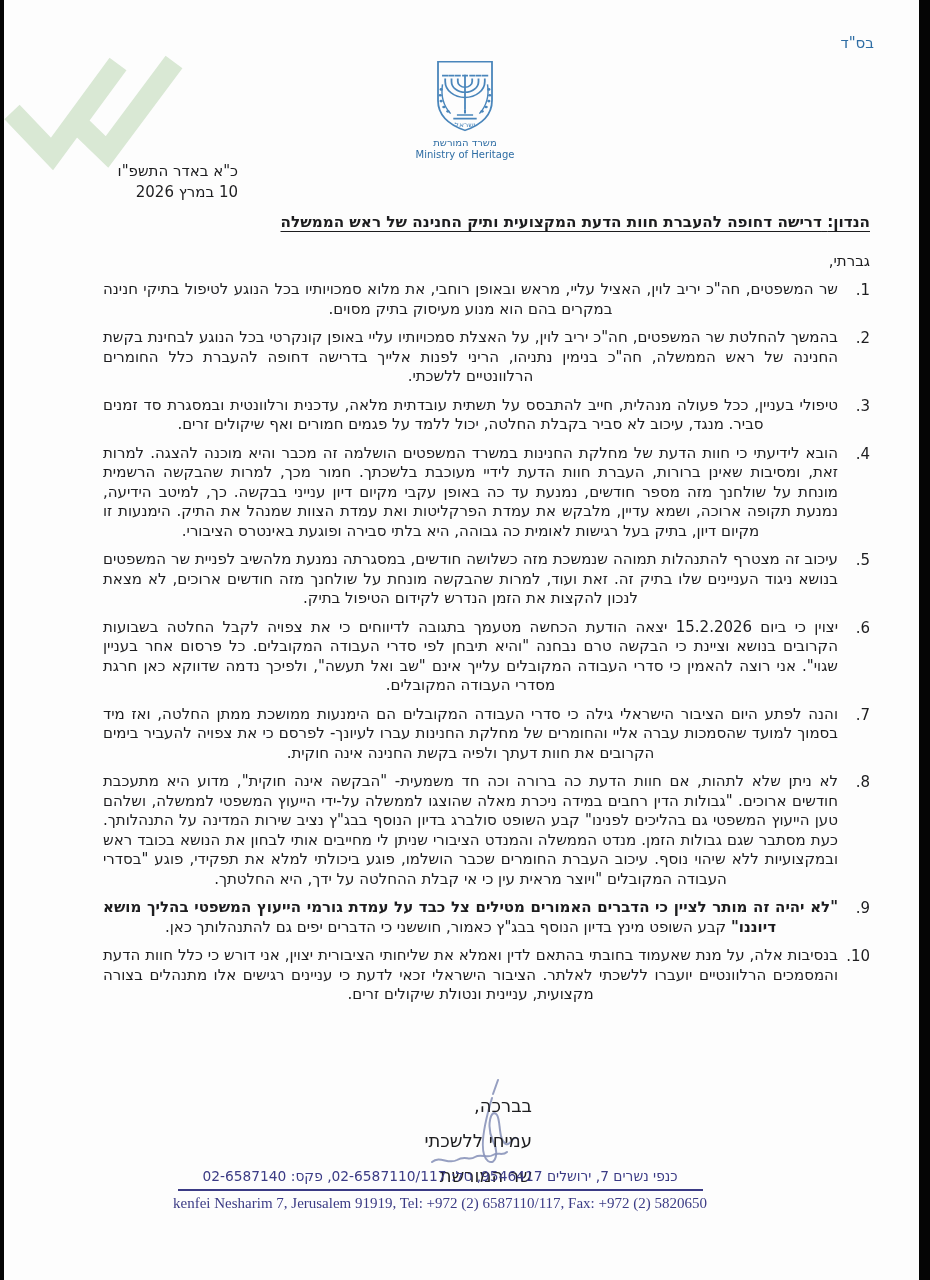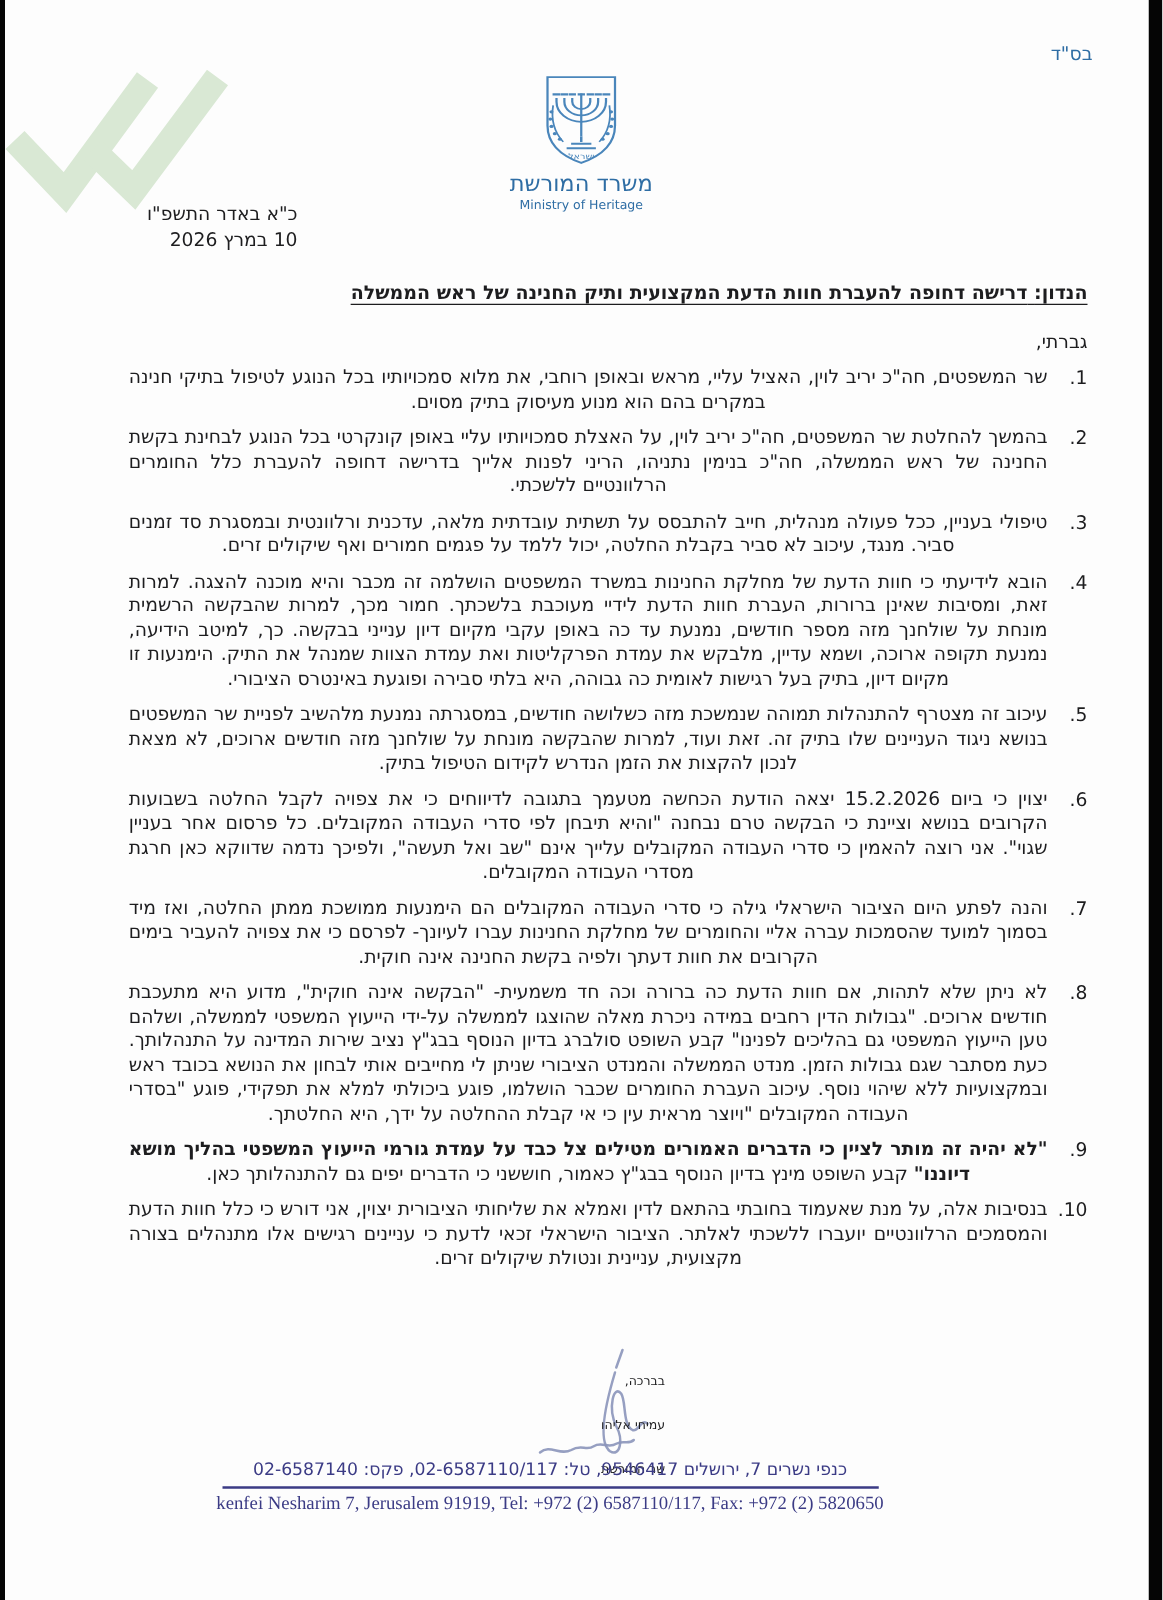--- a/index.html
+++ b/index.html
@@ -15,37 +15,37 @@
   .edge{position:absolute;top:0;height:1280px;background:var(--c-edge_black,#000);}
   .edge-left{left:0;width:4px;}
   .edge-right{right:0;width:11px;}
 
   .watermark{position:absolute;left:2px;top:50px;width:188px;height:122px;pointer-events:none;}
 
   .bsd{position:absolute;top:34px;right:56px;font-size:15px;color:var(--c-accent_blue,#2e6da4);direction:rtl;}
 
   .logo-block{position:absolute;top:58px;left:50%;transform:translateX(-50%);width:180px;text-align:center;}
   .logo-block svg{display:block;margin:0 auto;}
-  .ministry-he{font-size:18px;color:var(--c-accent_blue,#2e6da4);margin-top:3px;direction:rtl;}
+  .ministry-he{font-size:10px;color:var(--c-accent_blue,#2e6da4);margin-top:3px;direction:rtl;}
   .ministry-en{font-size:10px;color:var(--c-accent_blue,#2e6da4);margin-top:1px;}
 
   .date-block{position:absolute;top:161px;left:60px;width:178px;direction:rtl;text-align:right;font-size:15px;line-height:21px;}
 
   .body{position:absolute;top:212px;right:60px;left:103px;direction:rtl;font-size:15px;line-height:20px;}
   .addressee-prefix{text-align:right;}
   .addressee-name{text-align:right;font-weight:bold;text-decoration:underline;text-underline-offset:3px;margin-top:2px;}
-  .subject{margin-top:12px;text-align:right;font-weight:bold;font-size:15.2px;}
+  .subject{text-align:right;font-weight:bold;font-size:15.2px;}
   .subject .subject-underlined{text-decoration:underline;text-underline-offset:3.5px;}
   .greeting{margin-top:19px;}
   .list{margin-top:9px;}
   .li{display:flex;direction:rtl;margin-bottom:9px;}
   .num{flex:0 0 30px;text-align:right;padding-left:2px;}
   .txt{flex:1;text-align:justify;text-align-last:center;line-height:19.5px;}
 
-  .sign-block{position:absolute;top:1096px;right:398px;direction:rtl;text-align:right;font-size:10px;}
+  .sign-block{position:absolute;top:1096px;right:398px;direction:rtl;text-align:right;font-size:18px;}
   .sign-block div{margin-bottom:15px;line-height:20px;}
   .sig-scribble{position:absolute;left:420px;top:1076px;width:120px;height:96px;pointer-events:none;}
 
   .footer{position:absolute;top:1166px;left:150px;width:580px;text-align:center;}
   .footer-he{direction:rtl;font-size:13.8px;color:var(--c-footer_navy,#3b3b85);line-height:20px;}
   .footer-rule{border:0;border-top:2px solid var(--c-footer_navy,#3b3b85);width:525px;margin:3px auto 2px auto;}
   .footer-en{font-family:"Liberation Serif","DejaVu Serif",serif;font-size:15px;color:var(--c-footer_navy,#3b3b85);line-height:20px;}
 </style>
 </head>
 <body>
@@ -150,21 +150,21 @@
       </div>
   </div>
 
   <svg class="sig-scribble" viewBox="0 0 120 96">
     <path d="M78 4 l-5 14 M72 22 c-9 30 -13 56 -4 63 c8 5 11 -9 5 -20 c-7 -15 -2 -34 4 -26 c4 6 1 25 9 29 c5 2 7 -10 12 -5" fill="none" stroke="#8b95ba" stroke-width="2" stroke-linecap="round" opacity="0.9"></path>
     <path d="M12 86 c8 -7 16 3 25 -2 c8 -5 12 1 18 -3 c6 -4 12 2 18 -2 c5 -3 10 1 14 -3" fill="none" stroke="#8b95ba" stroke-width="2" stroke-linecap="round" opacity="0.9"></path>
   </svg>
 
   <div class="sign-block">
     <div>בברכה,</div>
-    <div>עמיחי אליהו</div>
+    <div>עמיחי ללשכתי</div>
     <div>שר המורשת</div>
   </div>
 
   <div class="footer">
     <div class="footer-he">כנפי נשרים 7, ירושלים 9546417, טל: 02-6587110/117, פקס: 02-6587140</div>
     <hr class="footer-rule">
     <div class="footer-en">kenfei Nesharim 7, Jerusalem 91919, Tel: +972 (2) 6587110/117, Fax: +972 (2) 5820650</div>
   </div>
 
 </div>

